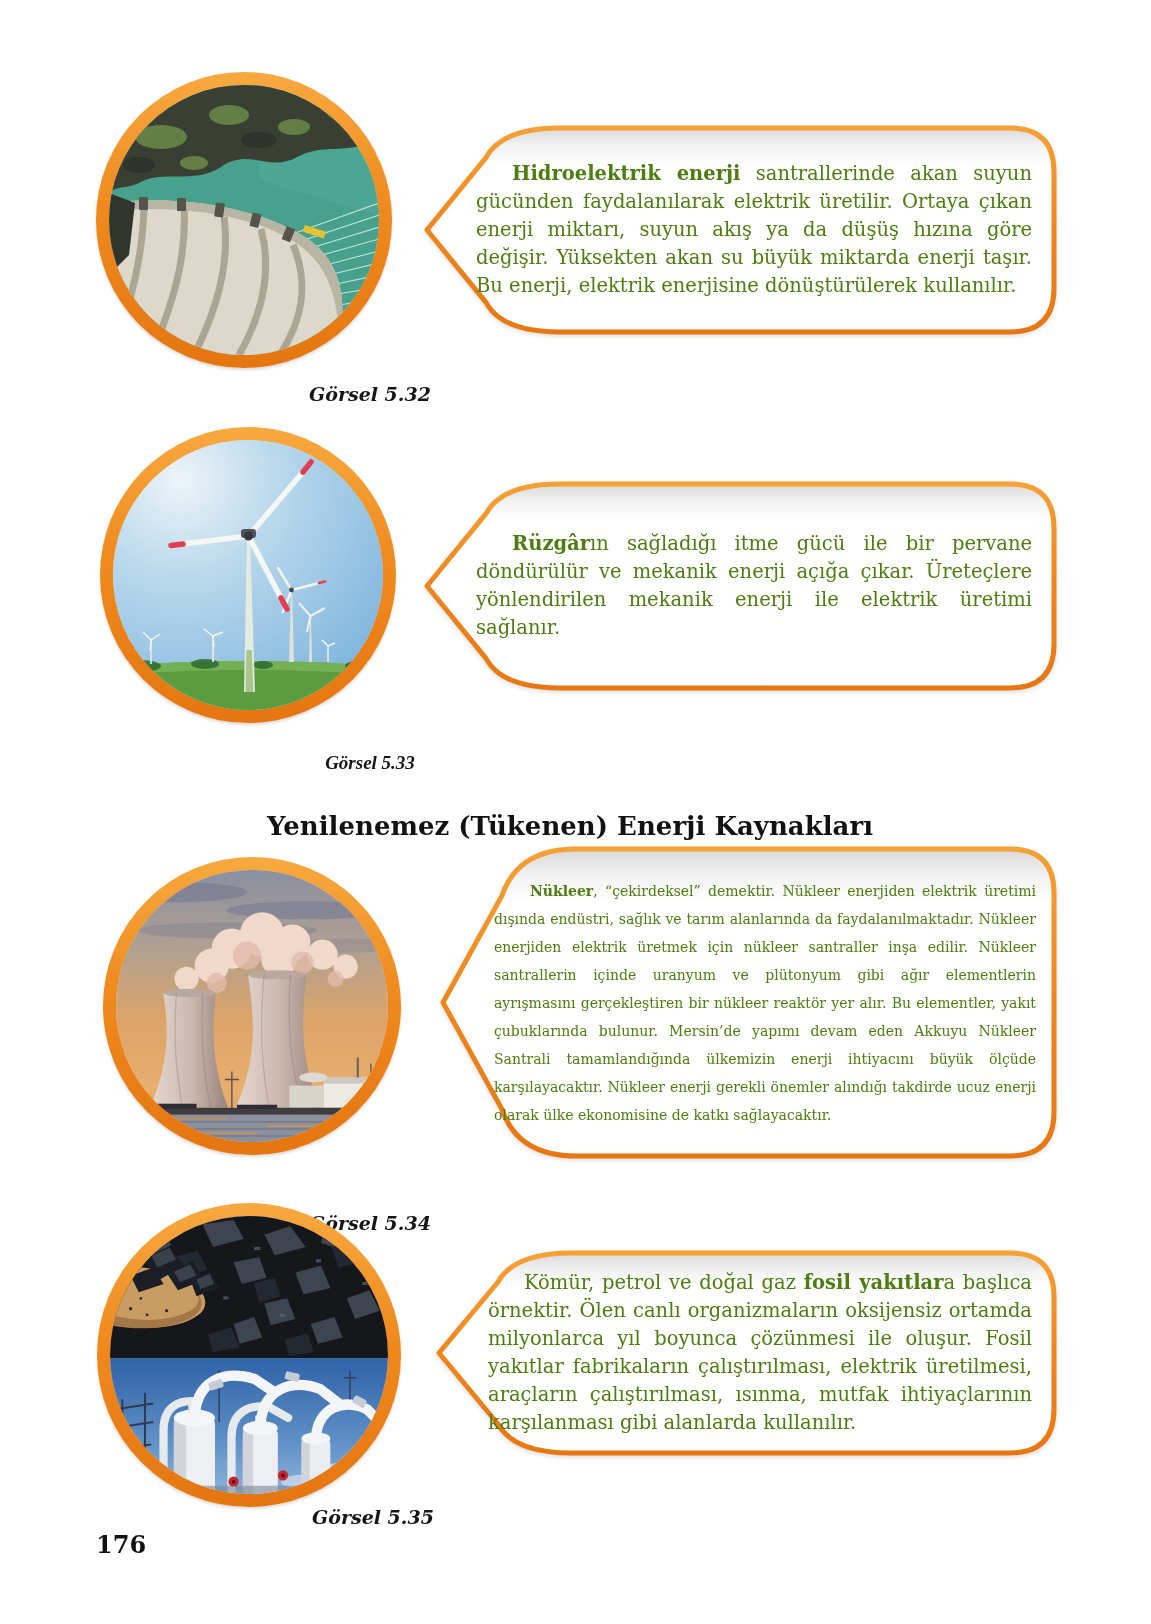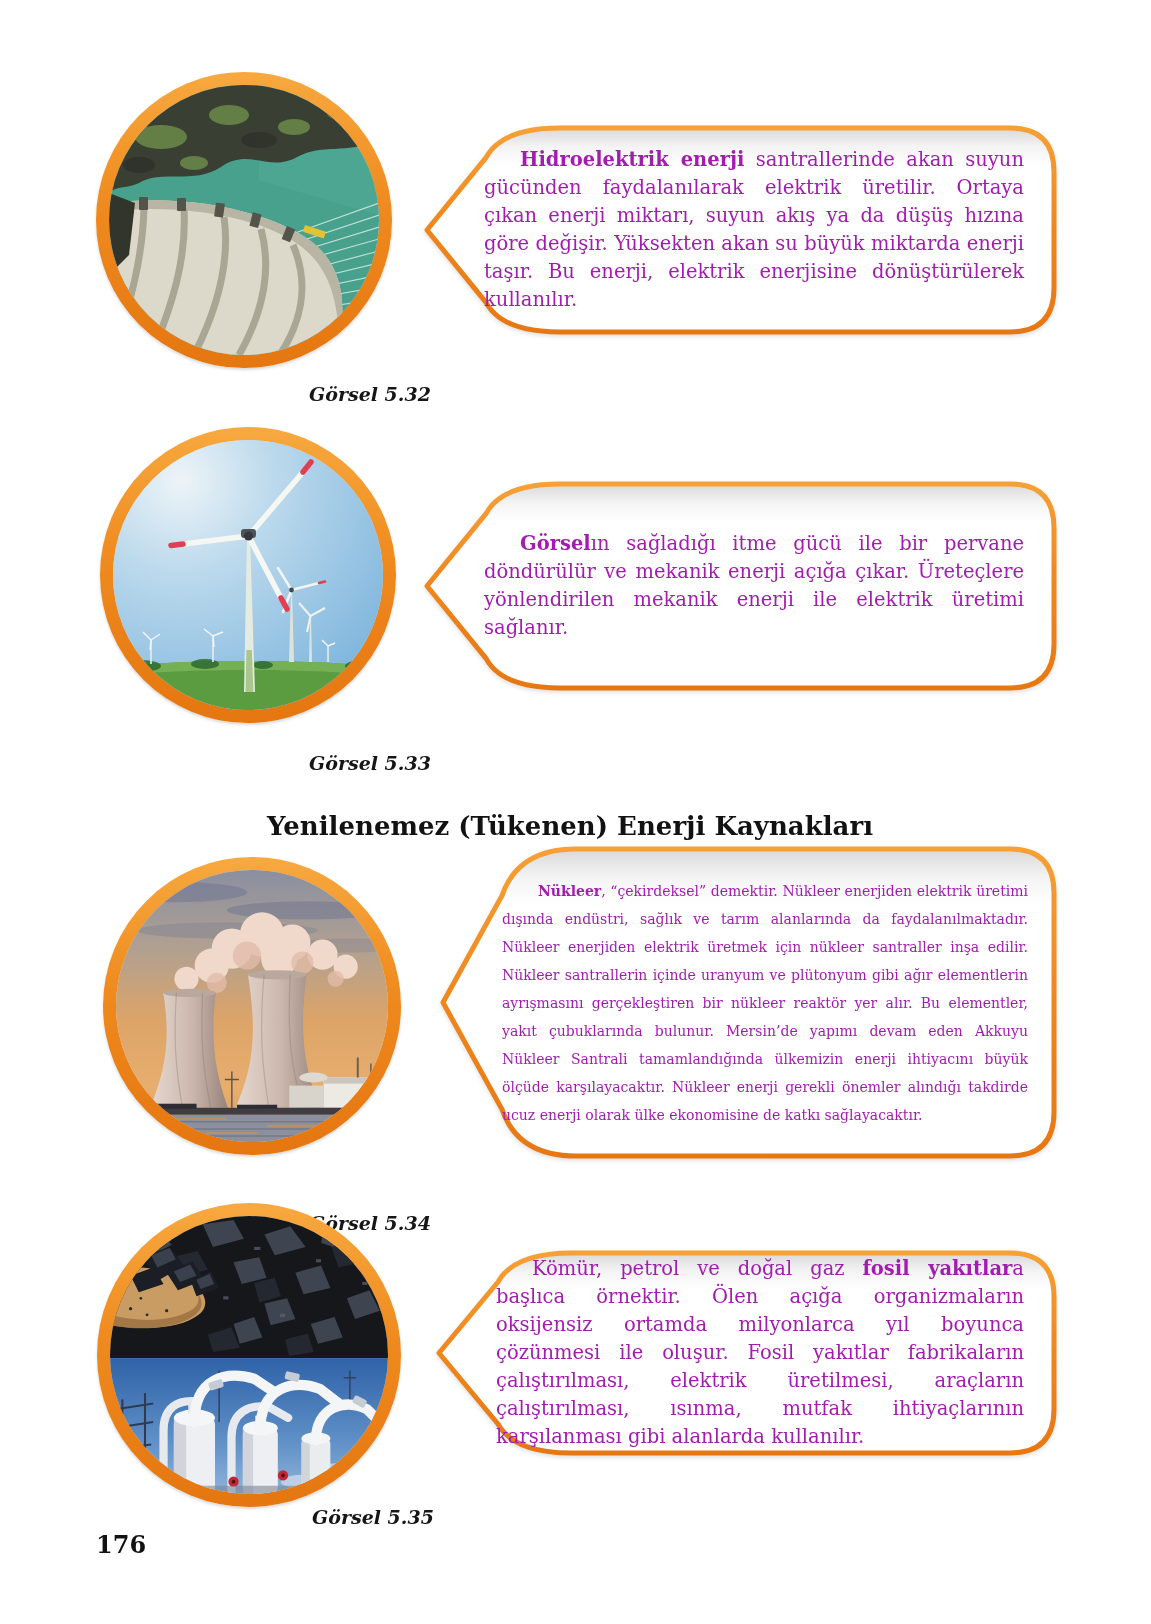--- a/index.html
+++ b/index.html
@@ -30,21 +30,21 @@
   .bubble{position:absolute;}
   .bubble svg.bubble-shape{position:absolute;inset:0;width:100%;height:100%;
     filter:drop-shadow(0 2px 2px rgba(0,0,0,.13));}
   .bubble-path{fill:url(#bubFill);stroke:url(#bubStroke);stroke-width:5;
     stroke-linejoin:round;}
   .bubble-inner{
     position:relative;height:100%;display:flex;flex-direction:column;justify-content:center;
     box-sizing:border-box;
   }
   .bubble-text{
-    margin:8px;text-align:justify;text-indent:36px;color:#a21caf;
+    margin:0;text-align:justify;text-indent:36px;color:#4d7c0f;
   }
   .bubble-text b{font-weight:bold;}
   .b1 .bubble-inner,.b2 .bubble-inner,.b4 .bubble-inner{padding:14px 28px 14px 52px;}
   .b1 .bubble-text,.b2 .bubble-text,.b4 .bubble-text{font-size:19.5px;line-height:28px;}
   .b3 .bubble-inner{padding:16px 24px 16px 54px;}
   .b3 .bubble-text{font-size:14px;line-height:28px;}
   
   .page-number{
     position:absolute;left:96px;top:1530px;font-weight:bold;font-size:24px;color:#121212;
   }
@@ -197,37 +197,37 @@
         <g stroke="#E23E52" stroke-width="5.5" stroke-linecap="round">
           <line x1="190" y1="32" x2="198" y2="22"></line>
           <line x1="70" y1="104" x2="58" y2="105.5"></line>
           <line x1="168" y1="158" x2="174" y2="169"></line>
         </g>
         <rect x="128" y="89" width="15" height="9" rx="3" fill="#4E5358"></rect>
         <circle cx="135.5" cy="96" r="4.5" fill="#34383C"></circle>
       </svg>
     </div>
   </div>
-  <div class="fig-caption" style="left:295px;top:752px;">Görsel 5.33</div>
+  <div class="fig-caption" style="left:295px;top:752px;font-family:Liberation Serif, serif;">Görsel 5.33</div>
 
   <div class="bubble b2" style="left:424px;top:478px;width:636px;height:216px;">
     <svg class="bubble-shape" viewBox="0 0 636 216" preserveAspectRatio="none">
       <path class="bubble-path" d="M 3 108
           L 62 35.64
           Q 78 6 136 6
           L 586 6
           Q 630 6 630 50
           L 630 166
           Q 630 210 586 210
           L 136 210
           Q 78 210 62 180.36
           Z"></path>
     </svg>
     <div class="bubble-inner">
-      <p class="bubble-text"><b>Görsel</b><span>ın sağladığı itme gücü ile bir pervane döndürülür ve mekanik enerji açığa çıkar. Üreteçlere yönlendirilen mekanik enerji ile elektrik üretimi sağlanır.</span></p>
+      <p class="bubble-text"><b>Rüzgâr</b><span>ın sağladığı itme gücü ile bir pervane döndürülür ve mekanik enerji açığa çıkar. Üreteçlere yönlendirilen mekanik enerji ile elektrik üretimi sağlanır.</span></p>
     </div>
   </div>
 
   <div class="section-heading" style="top:811px;">Yenilenemez (Tükenen) Enerji Kaynakları</div>
 
   <div class="fig-ring" style="left:103px;top:857px;width:298px;height:298px;">
     <div class="fig-photo">
       <svg viewBox="0 0 270 270" preserveAspectRatio="xMidYMid slice">
         <defs>
           <linearGradient id="sky3" x1="0" y1="0" x2="0" y2="1">
@@ -450,19 +450,19 @@
           Q 78 6 136 6
           L 574 6
           Q 618 6 618 50
           L 618 162
           Q 618 206 574 206
           L 136 206
           Q 78 206 62 177.02
           Z"></path>
     </svg>
     <div class="bubble-inner">
-      <p class="bubble-text"><span>Kömür, petrol ve doğal gaz </span><b>fosil yakıtlar</b><span>a başlıca örnektir. Ölen açığa organizmaların oksijensiz ortamda milyonlarca yıl boyunca çözünmesi ile oluşur. Fosil yakıtlar fabrikaların çalıştırılması, elektrik üretilmesi, araçların çalıştırılması, ısınma, mutfak ihtiyaçlarının karşılanması gibi alanlarda kullanılır.</span></p>
+      <p class="bubble-text"><span>Kömür, petrol ve doğal gaz </span><b>fosil yakıtlar</b><span>a başlıca örnektir. Ölen canlı organizmaların oksijensiz ortamda milyonlarca yıl boyunca çözünmesi ile oluşur. Fosil yakıtlar fabrikaların çalıştırılması, elektrik üretilmesi, araçların çalıştırılması, ısınma, mutfak ihtiyaçlarının karşılanması gibi alanlarda kullanılır.</span></p>
     </div>
   </div>
 
   <div class="page-number">176</div>
 
 </div>
 
 </body></html>

